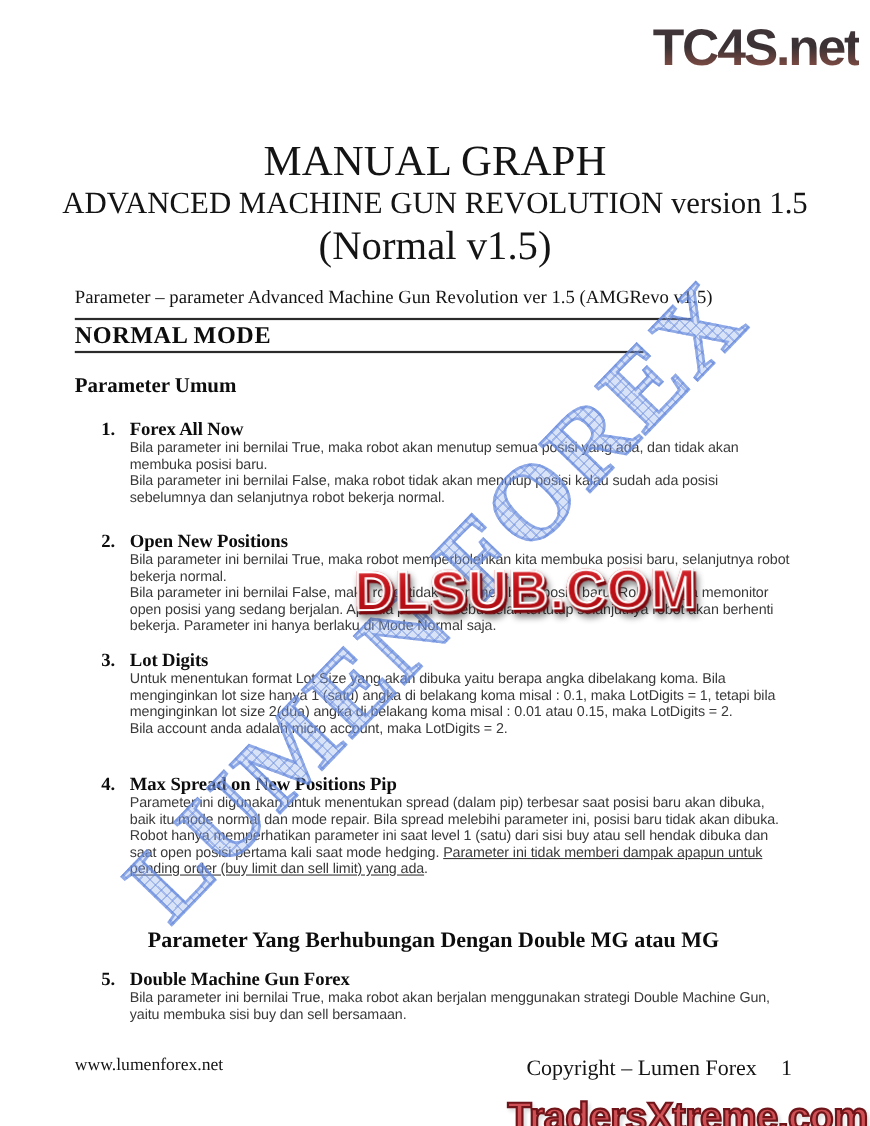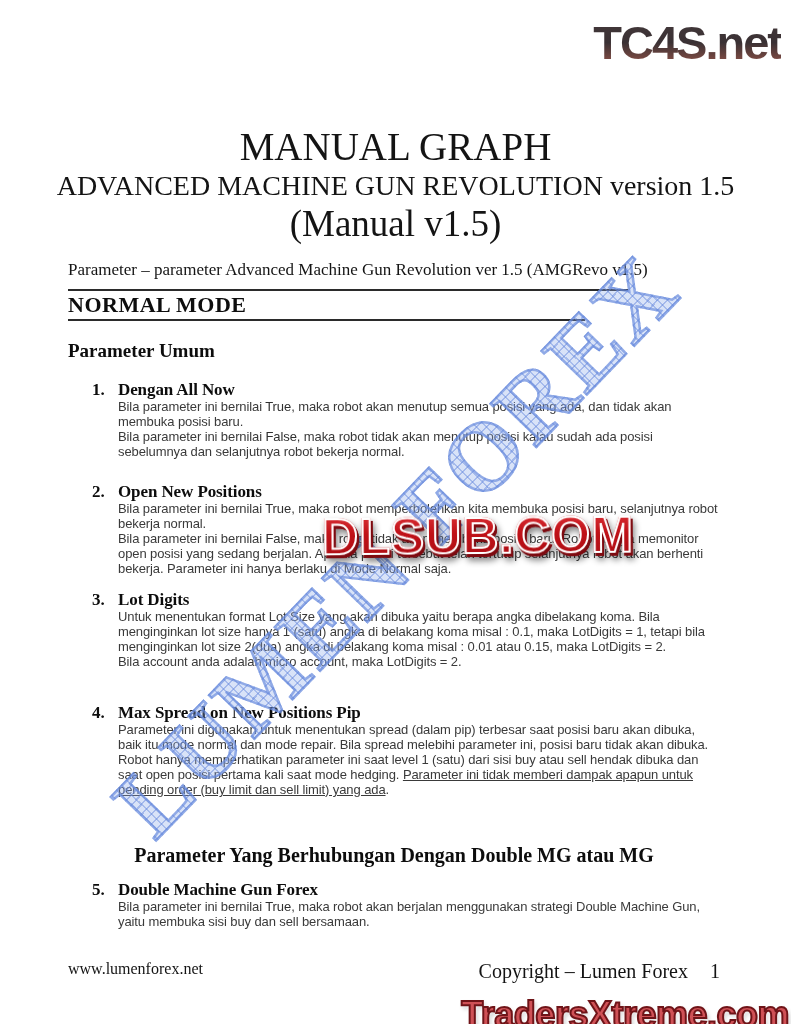--- a/index.html
+++ b/index.html
@@ -85,36 +85,36 @@
 <body>
 
 <div class="page">
 
   <div class="tc4s-logo">TC4S.net</div>
 
 
   <div class="title-block">
     <div class="t1">MANUAL GRAPH</div>
     <div class="t2">ADVANCED MACHINE GUN REVOLUTION version 1.5</div>
-    <div class="t3">(Manual v1.5)</div>
+    <div class="t3">(Normal v1.5)</div>
   </div>
 
   <div class="intro">Parameter – parameter Advanced Machine Gun Revolution ver 1.5 (AMGRevo v1.5)</div>
 
   <div class="rule-top"></div>
   <div class="normal-mode">NORMAL MODE</div>
   <div class="rule-bottom"></div>
 
   <div class="param-umum">Parameter Umum</div>
 
   <div class="plist" id="list1">
       <div class="item" style="margin-bottom: 23px;">
         <div class="item-head">
           <span class="item-num">1.</span>
-          <span>Dengan All Now</span>
+          <span>Forex All Now</span>
         </div>
         <div class="item-body">
           <p class="para"><span class="">Bila parameter ini bernilai </span><span class="seg-b">True</span><span class="">, maka robot akan menutup semua posisi yang ada, dan tidak akan membuka posisi baru.</span></p>
           <p class="para"><span class="">Bila parameter ini bernilai </span><span class="seg-b">False</span><span class="">, maka robot tidak akan menutup posisi kalau sudah ada posisi sebelumnya dan selanjutnya robot bekerja normal.</span></p>
         </div>
       </div>
       <div class="item" style="margin-bottom: 14px;">
         <div class="item-head">
           <span class="item-num">2.</span>
           <span>Open New Positions</span>

